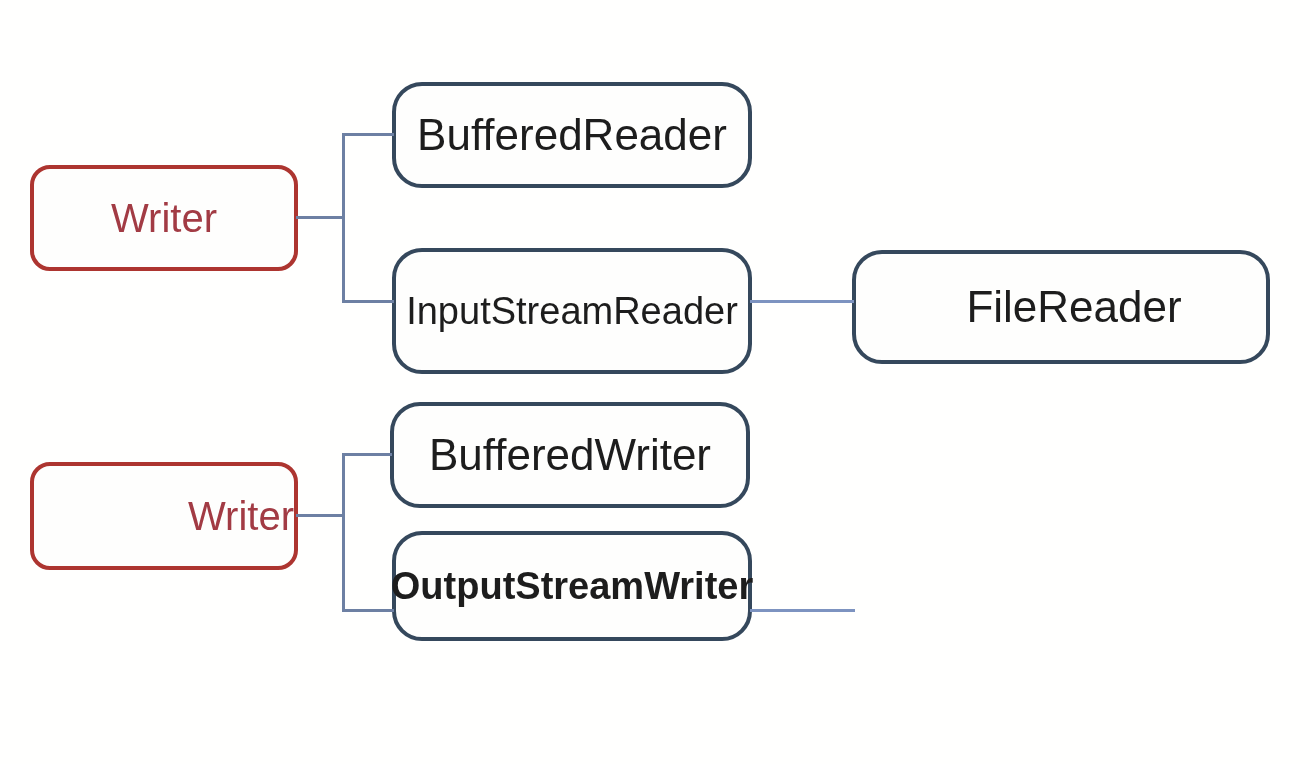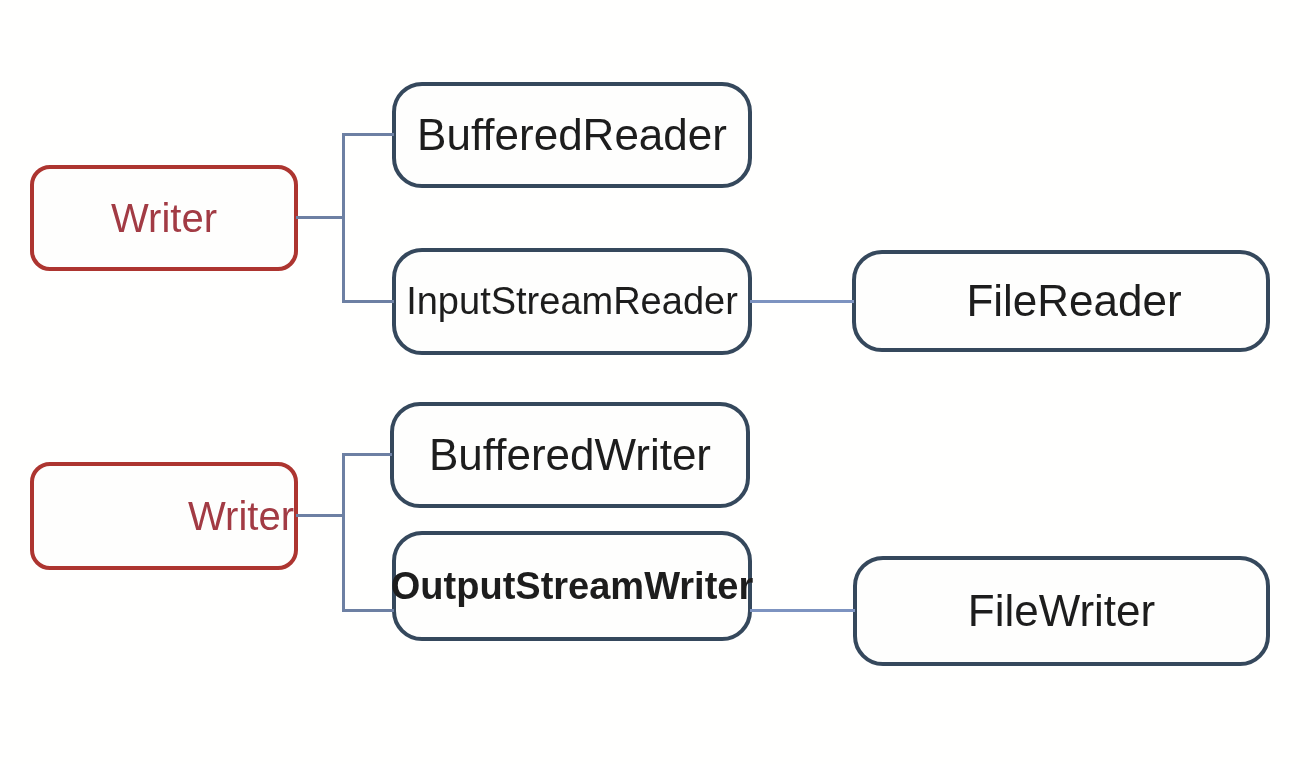--- a/index.html
+++ b/index.html
@@ -54,25 +54,25 @@
 <div class="canvas">
 
   <div class="node parent" style="left:30px;top:165px;width:268px;height:106px;">
     <span>Writer</span>
   </div>
 
   <div class="node child" style="left:392px;top:82px;width:360px;height:106px;">
     <span>BufferedReader</span>
   </div>
 
-  <div class="node child long-label" style="left:392px;top:248px;width:360px;height:107px;">
+  <div class="node child long-label" style="left:392px;top:248px;width:360px;height:126px;">
     <span>InputStreamReader</span>
   </div>
 
-  <div class="node child" style="left:852px;top:250px;width:418px;height:102px;padding-left:26px;">
+  <div class="node child" style="left:852px;top:250px;width:418px;height:114px;padding-left:26px;">
     <span>FileReader</span>
   </div>
 
   <div class="edge h" style="left:296px;top:216px;width:48px;"></div>
   <div class="edge v" style="left:342px;top:133px;height:170px;"></div>
   <div class="edge h" style="left:342px;top:133px;width:52px;"></div>
   <div class="edge h" style="left:342px;top:300px;width:52px;"></div>
   <div class="edge h light" style="left:750px;top:300px;width:104px;"></div>
 
   <div class="node parent" style="left:30px;top:462px;width:268px;height:108px;justify-content:flex-end;">
@@ -80,23 +80,20 @@
   </div>
 
   <div class="node child" style="left:390px;top:402px;width:360px;height:106px;justify-content:center;">
     <span>BufferedWriter</span>
   </div>
 
   <div class="node child long-label" style="left:392px;top:531px;width:360px;height:110px;font-weight:bold;">
     <span>OutputStreamWriter</span>
   </div>
 
-  <div class="node child" style="left:853px;top:556px;width:417px;height:110px;">
-    <span>FileWriter</span>
-  </div>
 
   <div class="edge h" style="left:296px;top:514px;width:48px;"></div>
   <div class="edge v" style="left:342px;top:453px;height:159px;"></div>
   <div class="edge h" style="left:342px;top:453px;width:50px;"></div>
   <div class="edge h" style="left:342px;top:609px;width:52px;"></div>
   <div class="edge h light" style="left:750px;top:609px;width:105px;"></div>
 
 </div>
 
 </body></html>

